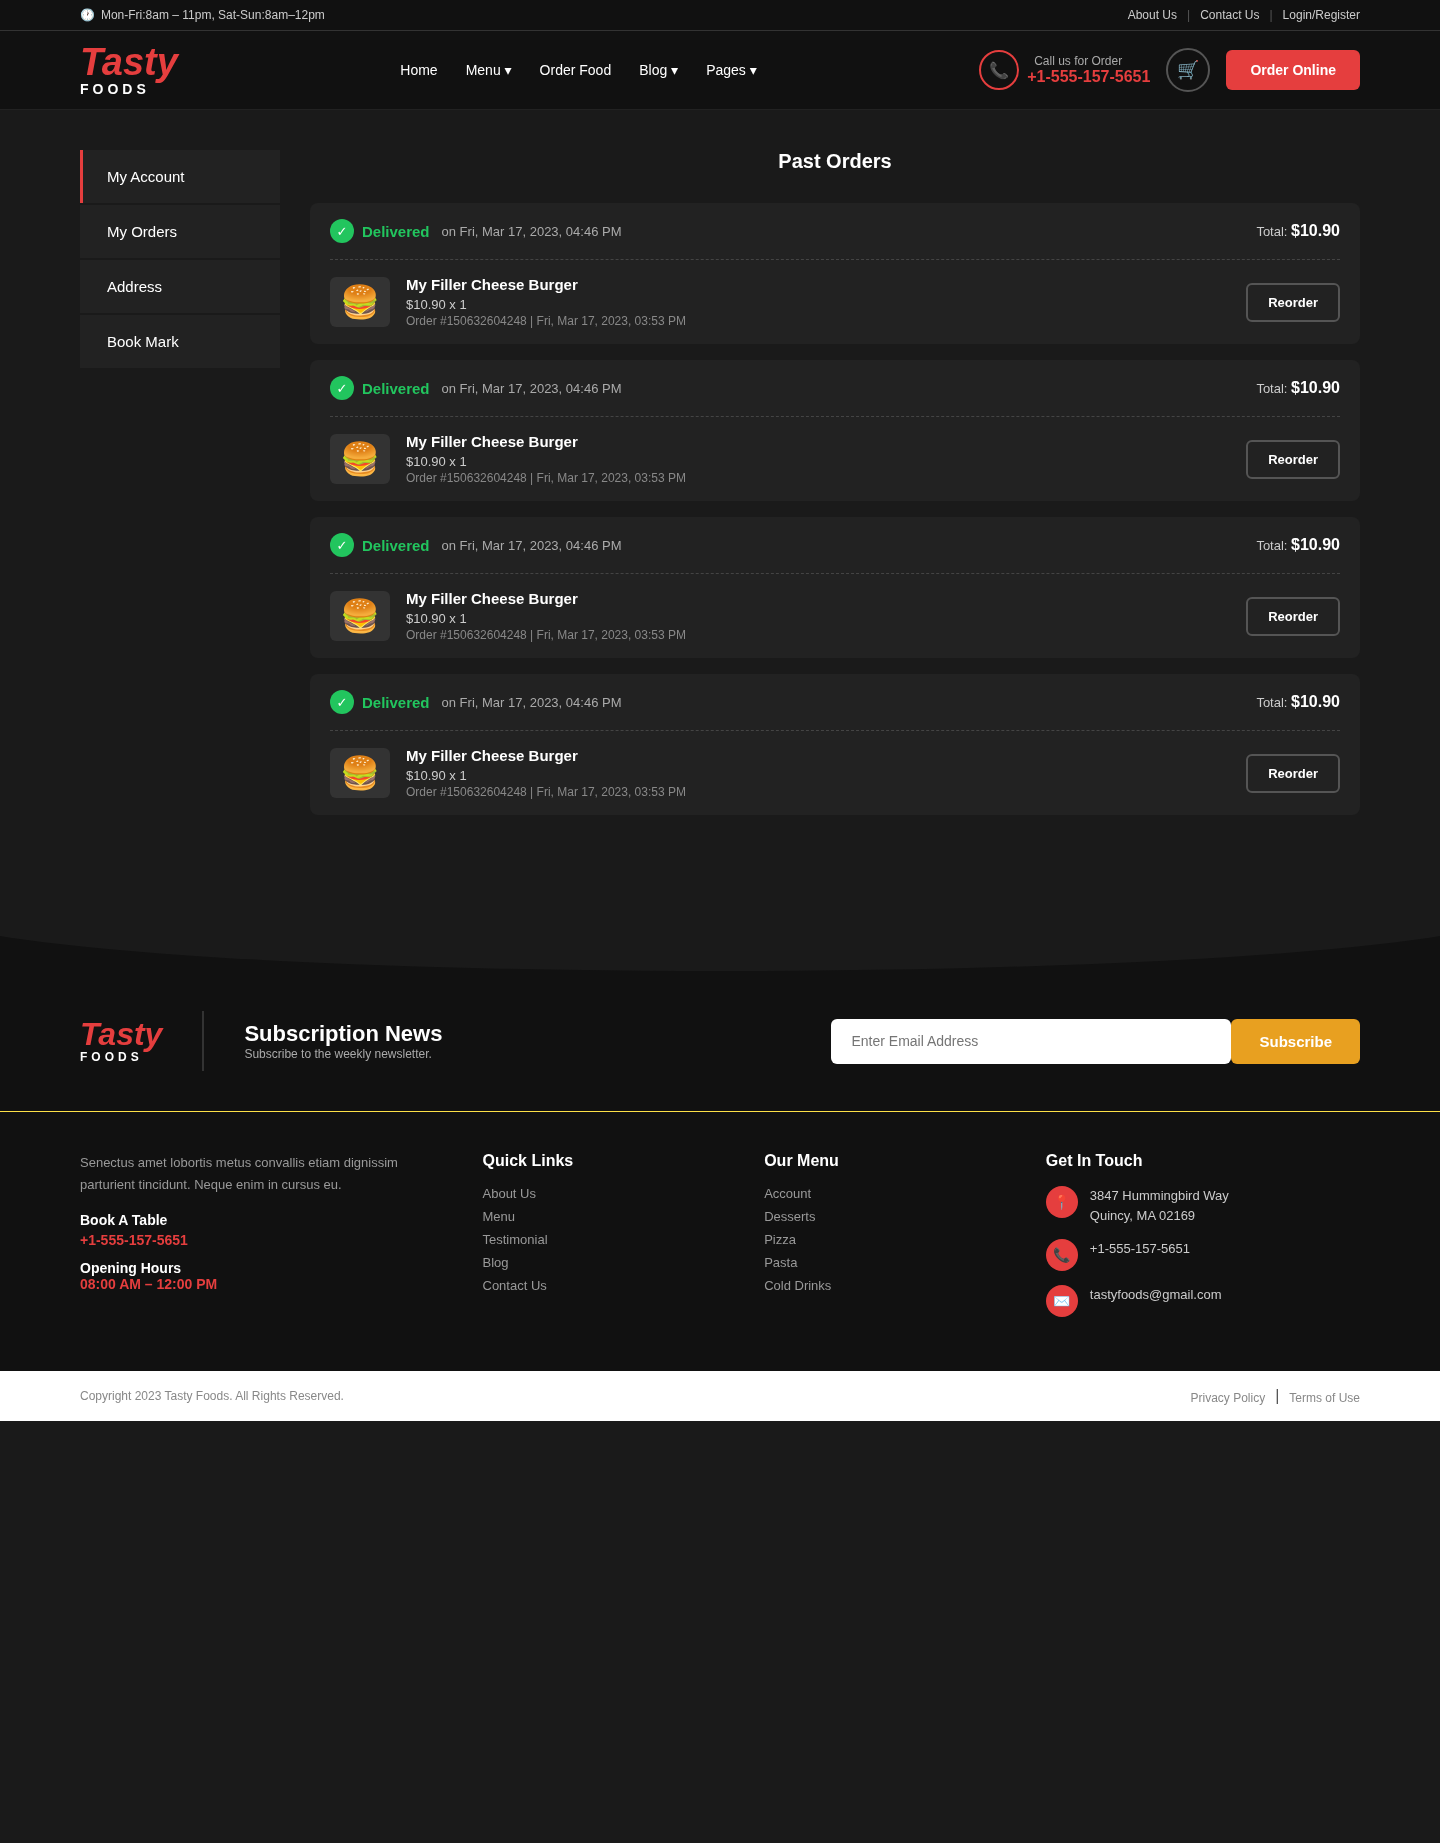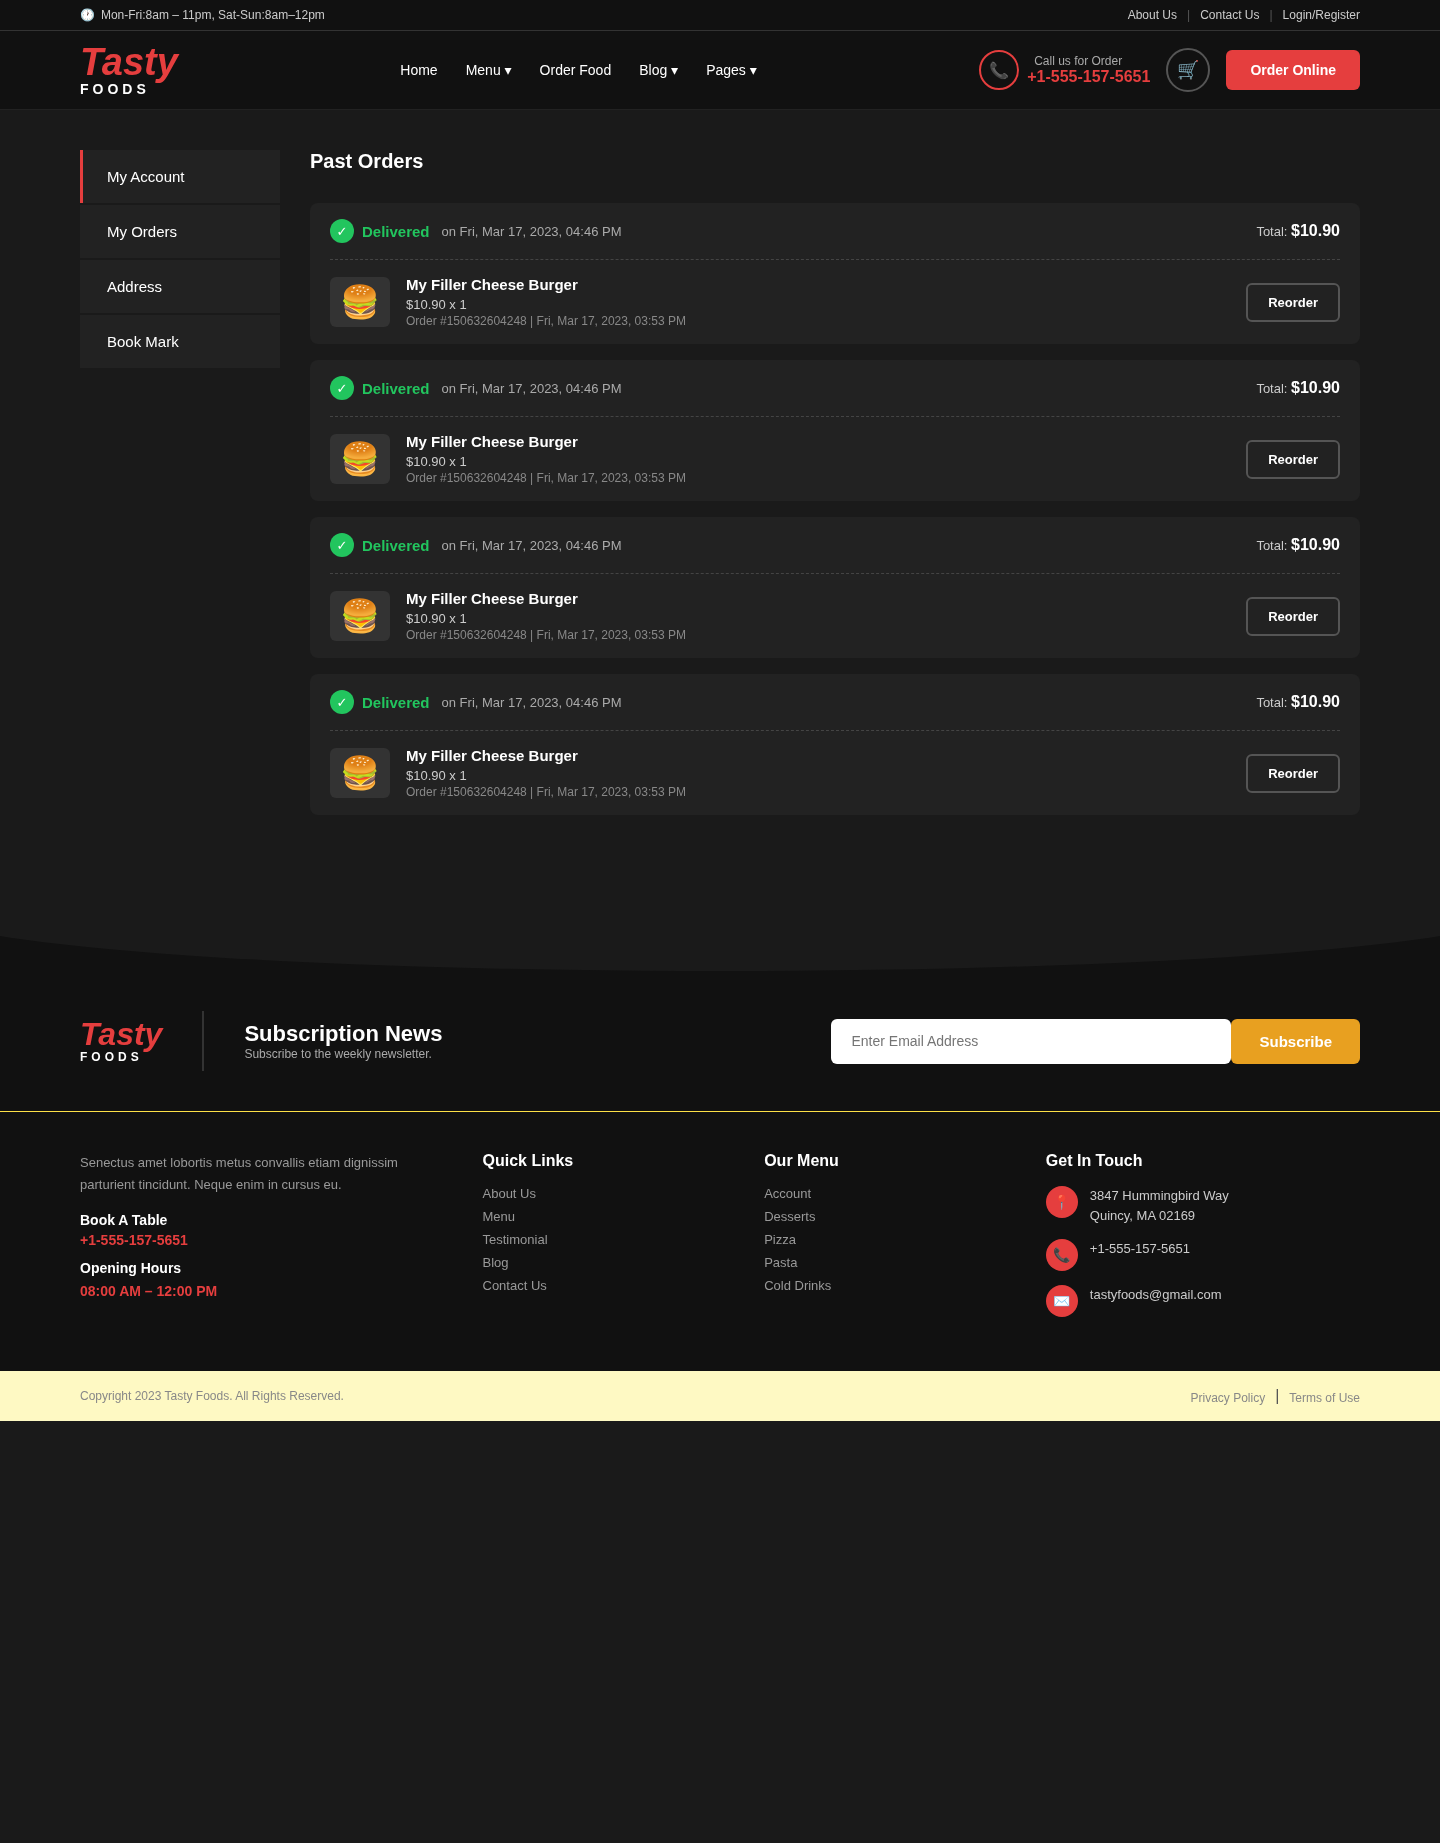--- a/index.html
+++ b/index.html
@@ -82,21 +82,21 @@
       border-left: 3px solid transparent;
     }
     .sidebar-item.active {
       border-left: 3px solid #e53e3e;
     }
 
     
     .orders-section { flex: 1; }
     .orders-title {
       font-size: 20px; font-weight: 700; color: #fff;
-      margin-bottom: 20px; padding-bottom: 10px;
+      margin-bottom: 20px; padding-bottom: 10px; text-align: center;
     }
 
     .order-card {
       background: #222;
       border-radius: 8px;
       margin-bottom: 16px;
       overflow: hidden;
     }
     .order-header {
       display: flex;
@@ -193,37 +193,37 @@
       display: grid;
       grid-template-columns: 1.5fr 1fr 1fr 1.3fr;
       gap: 40px;
     }
     .footer-col h4 { font-size: 16px; font-weight: 700; color: #fff; margin-bottom: 16px; }
     .footer-col p { font-size: 13px; color: #999; line-height: 1.7; margin-bottom: 16px; }
     .footer-col a { display: block; color: #999; text-decoration: none; font-size: 13px; margin-bottom: 8px; }
 
     .book-table-label { font-size: 14px; font-weight: 700; color: #fff; margin-bottom: 4px; }
     .book-table-phone { font-size: 14px; font-weight: 700; color: #e53e3e; margin-bottom: 12px; }
-    .opening-hours-label { font-size: 14px; font-weight: 700; color: #fff; margin-bottom: 7px; }
+    .opening-hours-label { font-size: 14px; font-weight: 700; color: #fff; margin-bottom: 0; }
     .opening-hours-time { font-size: 14px; font-weight: 700; color: #e53e3e; }
 
     .contact-item { display: flex; align-items: flex-start; gap: 12px; margin-bottom: 14px; }
     .contact-icon {
       width: 32px; height: 32px; border-radius: 50%;
       display: flex; align-items: center; justify-content: center;
       flex-shrink: 0; font-size: 14px;
     }
     .contact-icon.location { background: #e53e3e; }
     .contact-icon.phone { background: #e53e3e; }
     .contact-icon.email { background: #e53e3e; }
     .contact-text { font-size: 13px; color: #ccc; line-height: 1.5; }
 
     
     .footer-bottom {
-      background: #fef9c3;
+      background: #ffffff;
       display: flex;
       justify-content: space-between;
       align-items: center;
       padding: 16px 80px;
     }
     .footer-bottom-text { font-size: 12px; color: #888; }
     .footer-bottom-links { display: flex; gap: 10px; align-items: flex-end; }
     .footer-bottom-links a { color: #888; text-decoration: none; font-size: 12px; }
     .footer-bottom-links span { color: #555; }
   </style>

